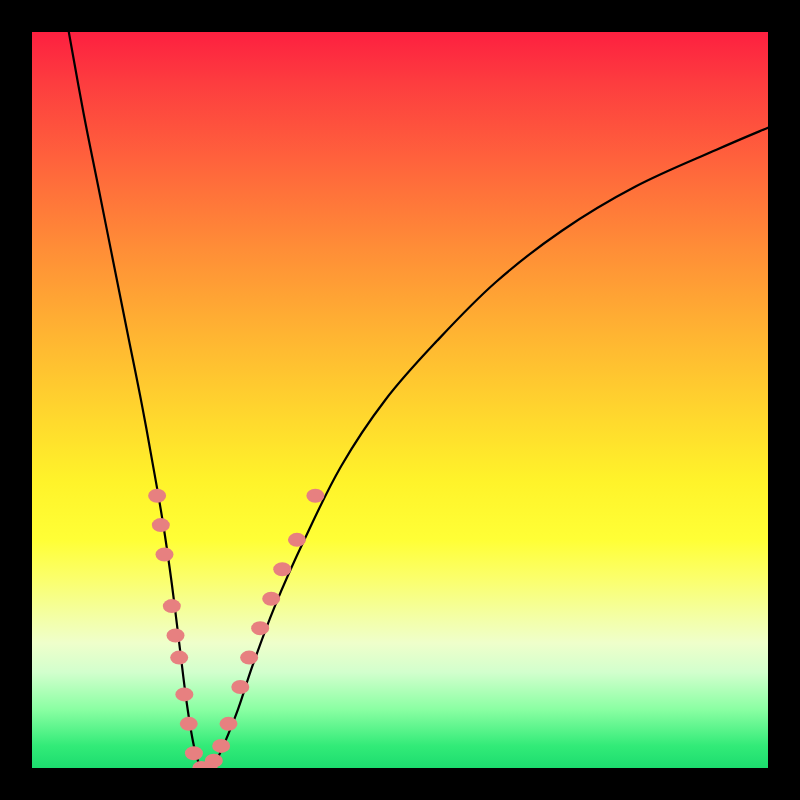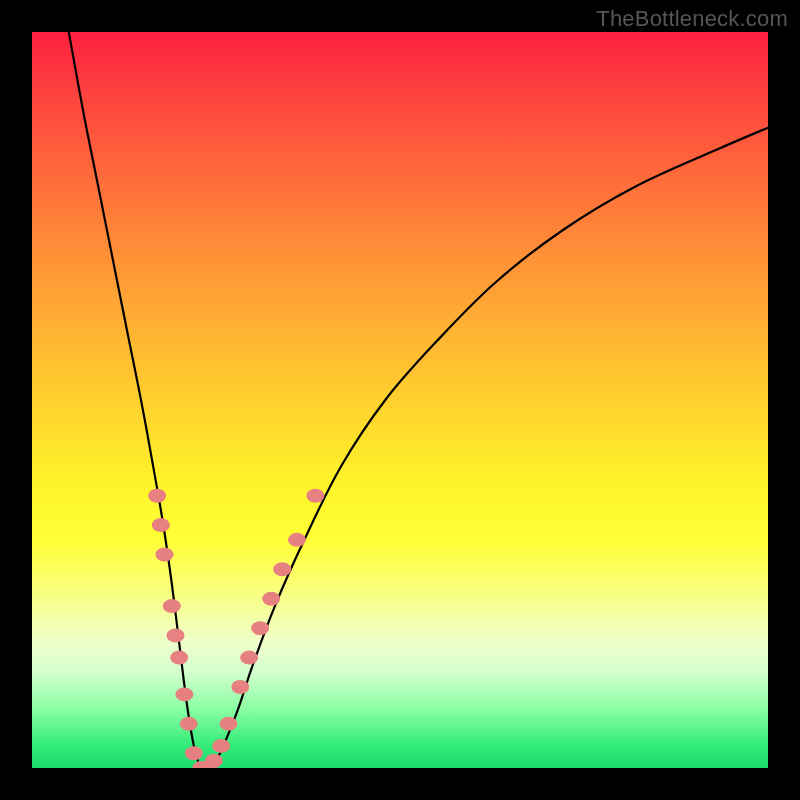--- a/index.html
+++ b/index.html
@@ -86,14 +86,13 @@
           <ellipse cx="208.29" cy="655.04" rx="9" ry="7" fill="rgb(231,128,128)"></ellipse>
           <ellipse cx="217.12" cy="625.60" rx="9" ry="7" fill="rgb(231,128,128)"></ellipse>
           <ellipse cx="228.16" cy="596.16" rx="9" ry="7" fill="rgb(231,128,128)"></ellipse>
           <ellipse cx="239.20" cy="566.72" rx="9" ry="7" fill="rgb(231,128,128)"></ellipse>
           <ellipse cx="250.24" cy="537.28" rx="9" ry="7" fill="rgb(231,128,128)"></ellipse>
           <ellipse cx="264.96" cy="507.84" rx="9" ry="7" fill="rgb(231,128,128)"></ellipse>
           <ellipse cx="283.36" cy="463.68" rx="9" ry="7" fill="rgb(231,128,128)"></ellipse>
         </g>
     </svg>
   </div>
-  <div class="watermark">TheBottleneck.com</div>
 </div>
 
 </body></html>

